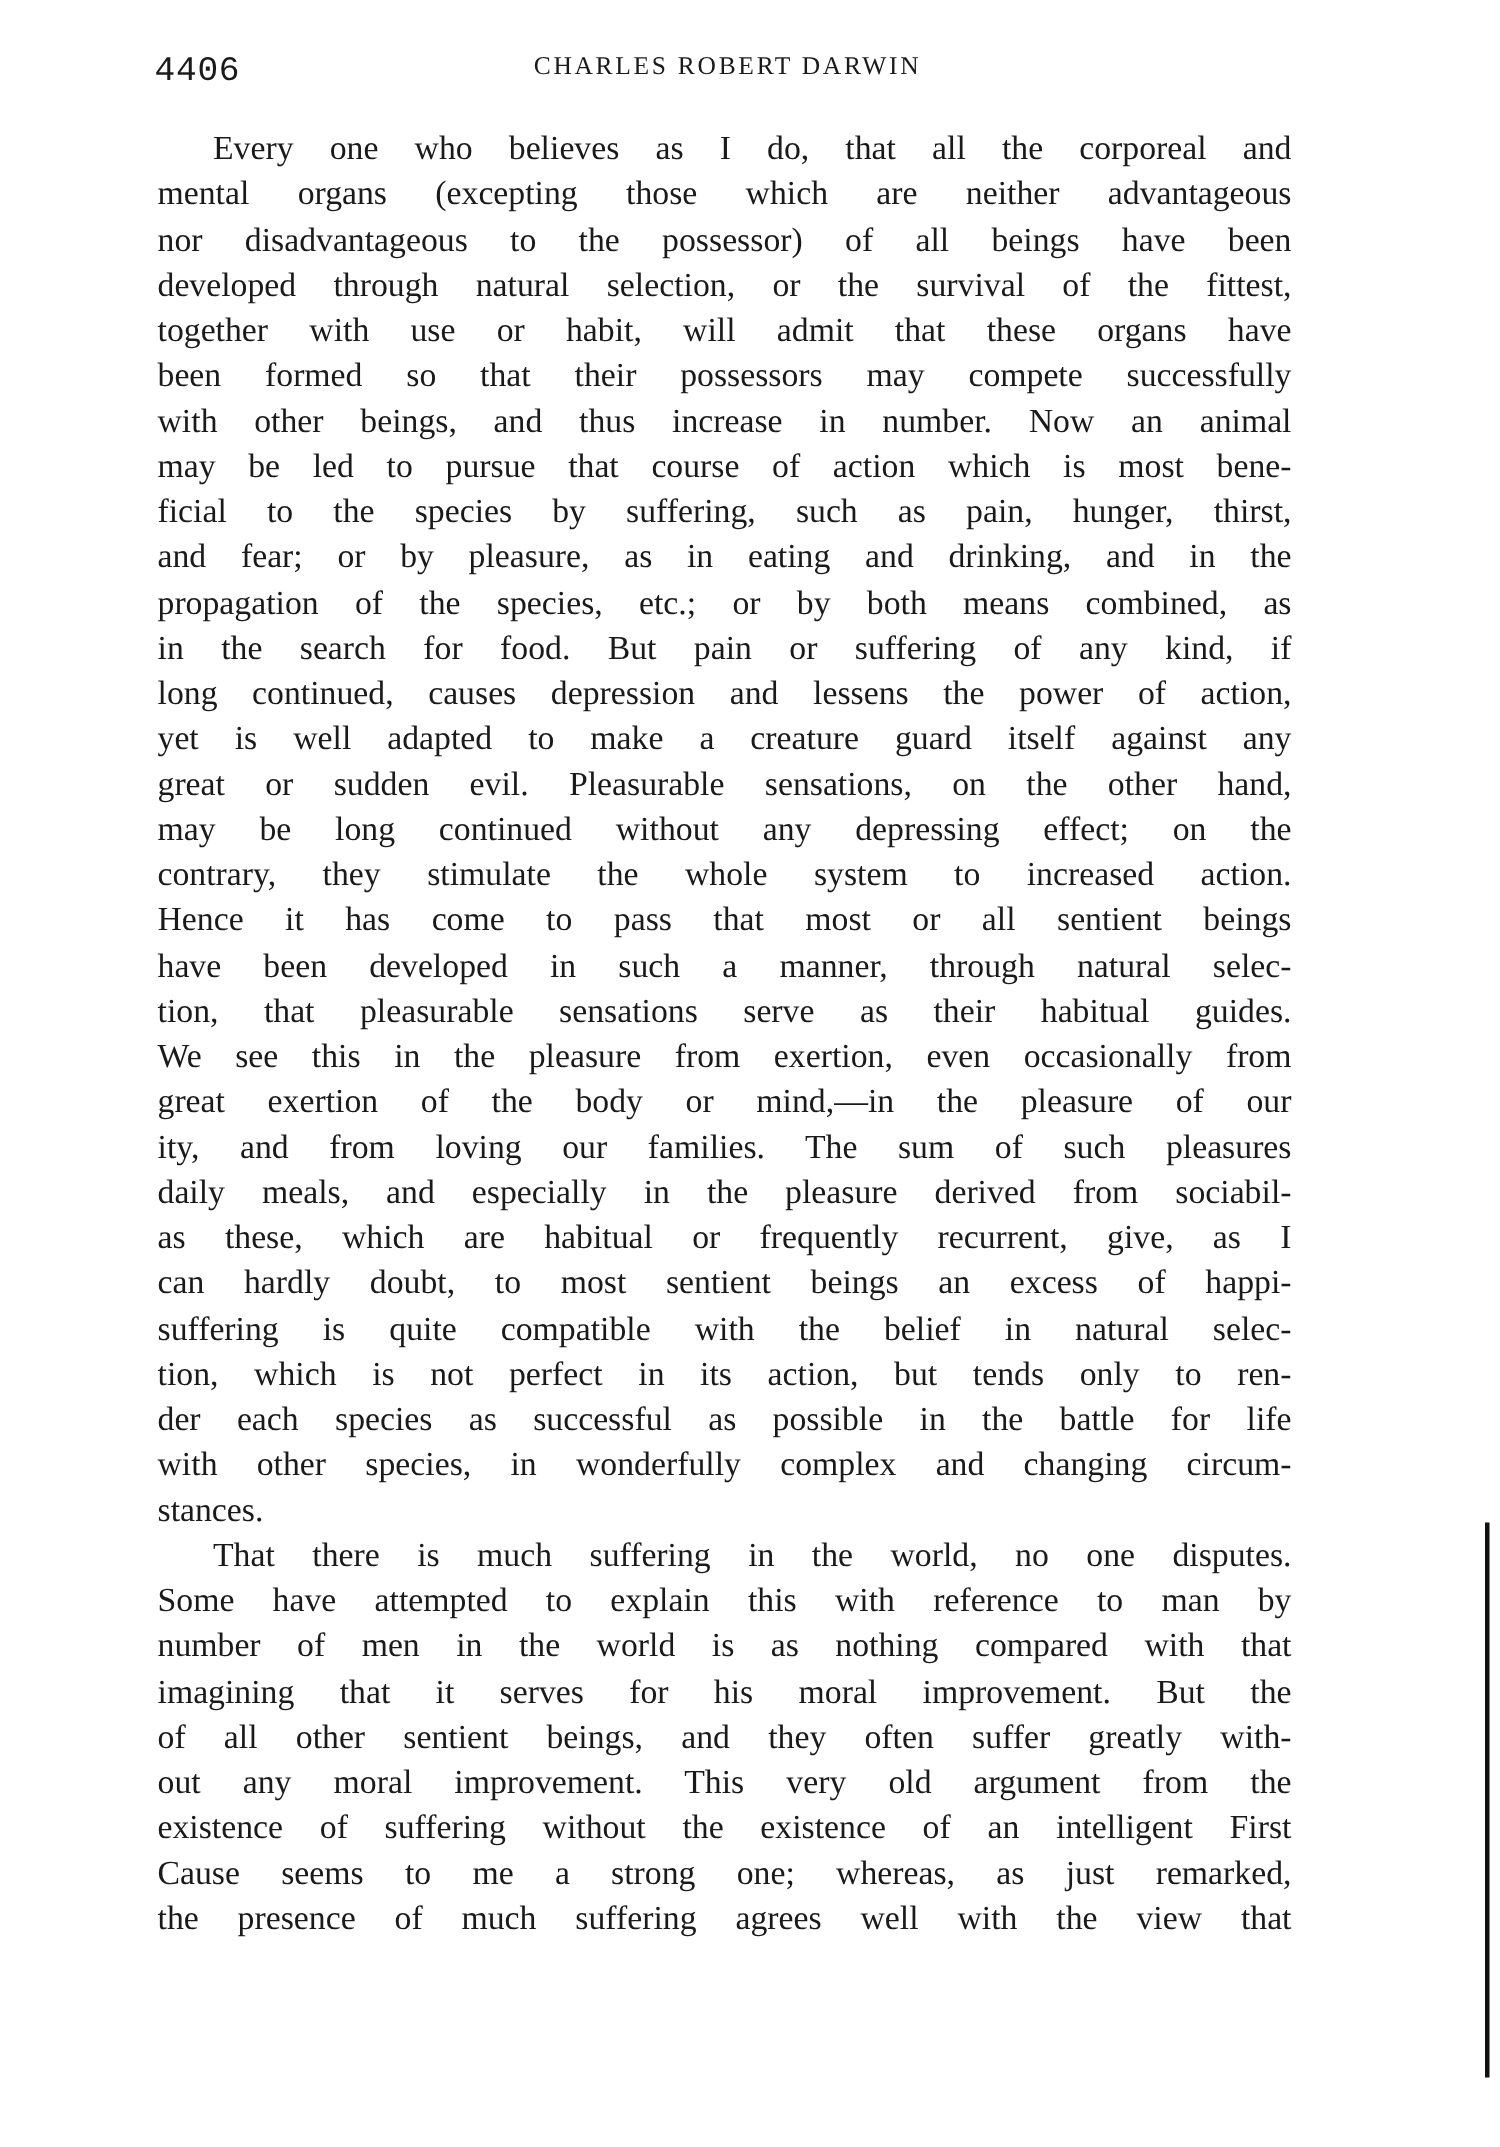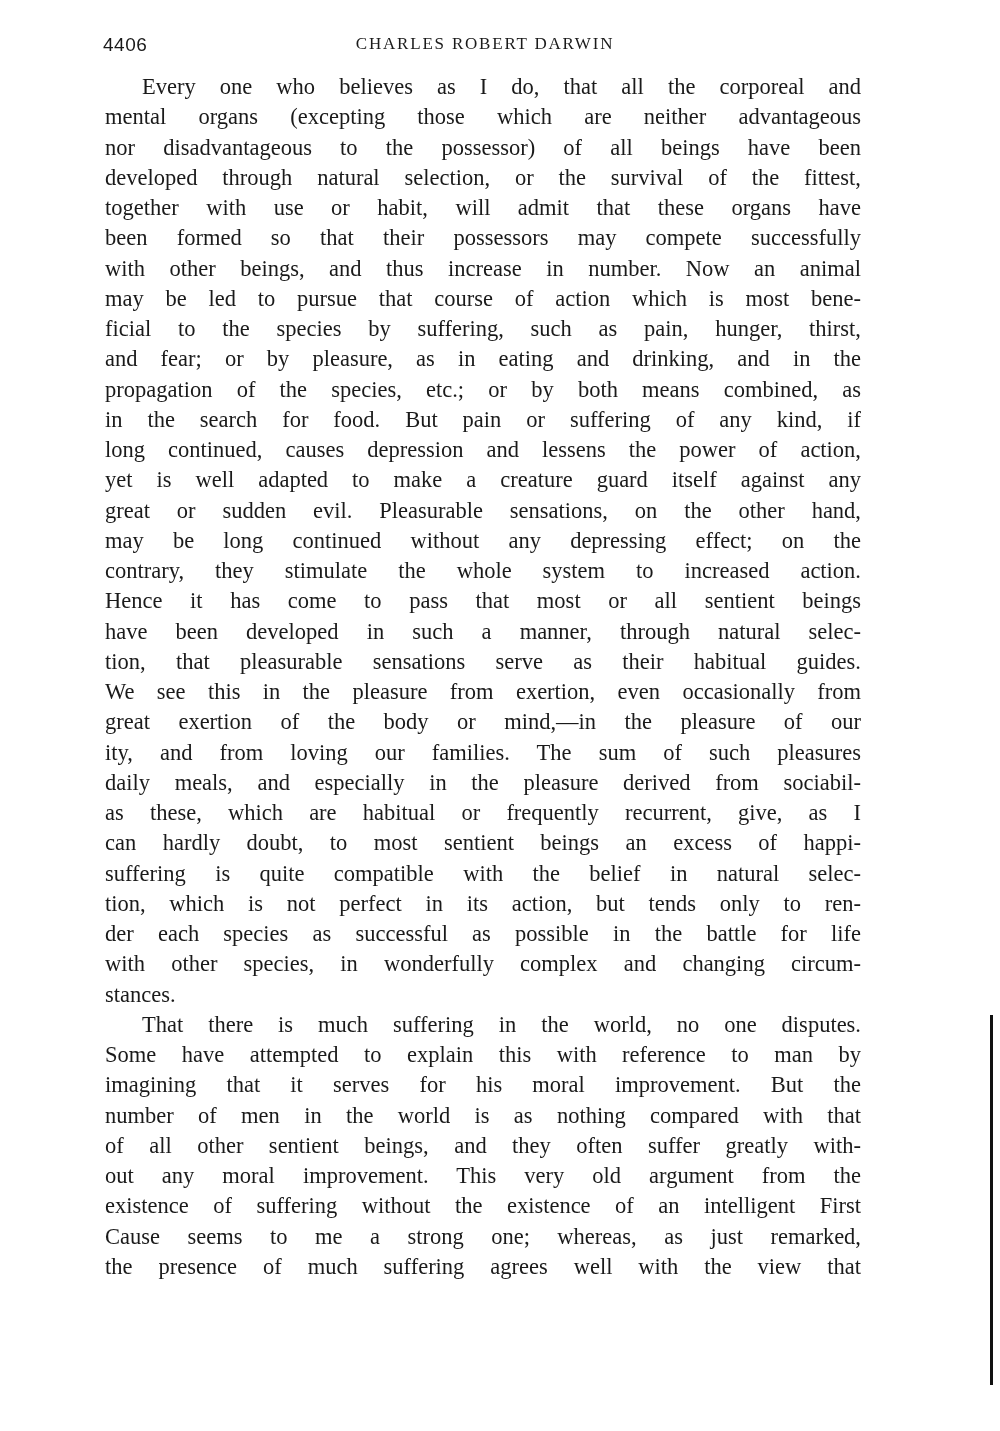--- a/index.html
+++ b/index.html
@@ -12,44 +12,44 @@
       height: 1431px;
       position: relative;
       overflow: hidden;
       font-family: "Liberation Serif", "DejaVu Serif", serif;
       color: #1a1a1a;
     }
     .page-number {
       position: absolute;
       left: 103px;
       top: 34px;
-      font-size: 19px;
+      font-size: 23px;
       letter-spacing: 0.5px;
-      font-family: Liberation Sans, sans-serif;
+      font-family: Liberation Mono, monospace;
     }
     .running-head {
       position: absolute;
       left: 0;
       width: 1000px;
       top: 34px;
       text-align: center;
       font-size: 17px;
       letter-spacing: 1.8px;
       padding-left: 0px;
       box-sizing: border-box;
     }
     .running-head span {
       display: inline-block;
       margin-left: -30px;
       text-align: right;
     }
     .body-text {
       position: absolute;
       left: 105px;
-      top: 72px;
+      top: 84px;
       width: 756px;
     }
     .line {
       display: block;
       height: 30.25px;
       line-height: 30.25px;
       font-size: 22.5px;
       white-space: nowrap;
       text-align: justify;
       text-align-last: justify;
@@ -105,22 +105,22 @@
     <span class="line">can hardly doubt, to most sentient beings an excess of happi-</span>
     <span class="line">suffering is quite compatible with the belief in natural selec-</span>
     <span class="line">tion, which is not perfect in its action, but tends only to ren-</span>
     <span class="line">der each species as successful as possible in the battle for life</span>
     <span class="line">with other species, in wonderfully complex and changing circum-</span>
     <span class="line last">stances.</span>
   </div>
   <div>
     <span class="line indent">That there is much suffering in the world, no one disputes.</span>
     <span class="line">Some have attempted to explain this with reference to man by</span>
+    <span class="line">number of men in the world is as nothing compared with that</span>
     <span class="line">imagining that it serves for his moral improvement. But the</span>
-    <span class="line">number of men in the world is as nothing compared with that</span>
     <span class="line">of all other sentient beings, and they often suffer greatly with-</span>
     <span class="line">out any moral improvement. This very old argument from the</span>
     <span class="line">existence of suffering without the existence of an intelligent First</span>
     <span class="line">Cause seems to me a strong one; whereas, as just remarked,</span>
     <span class="line">the presence of much suffering agrees well with the view that</span>
   </div>
 </div>
 
 <div class="margin-rule"></div>
 

